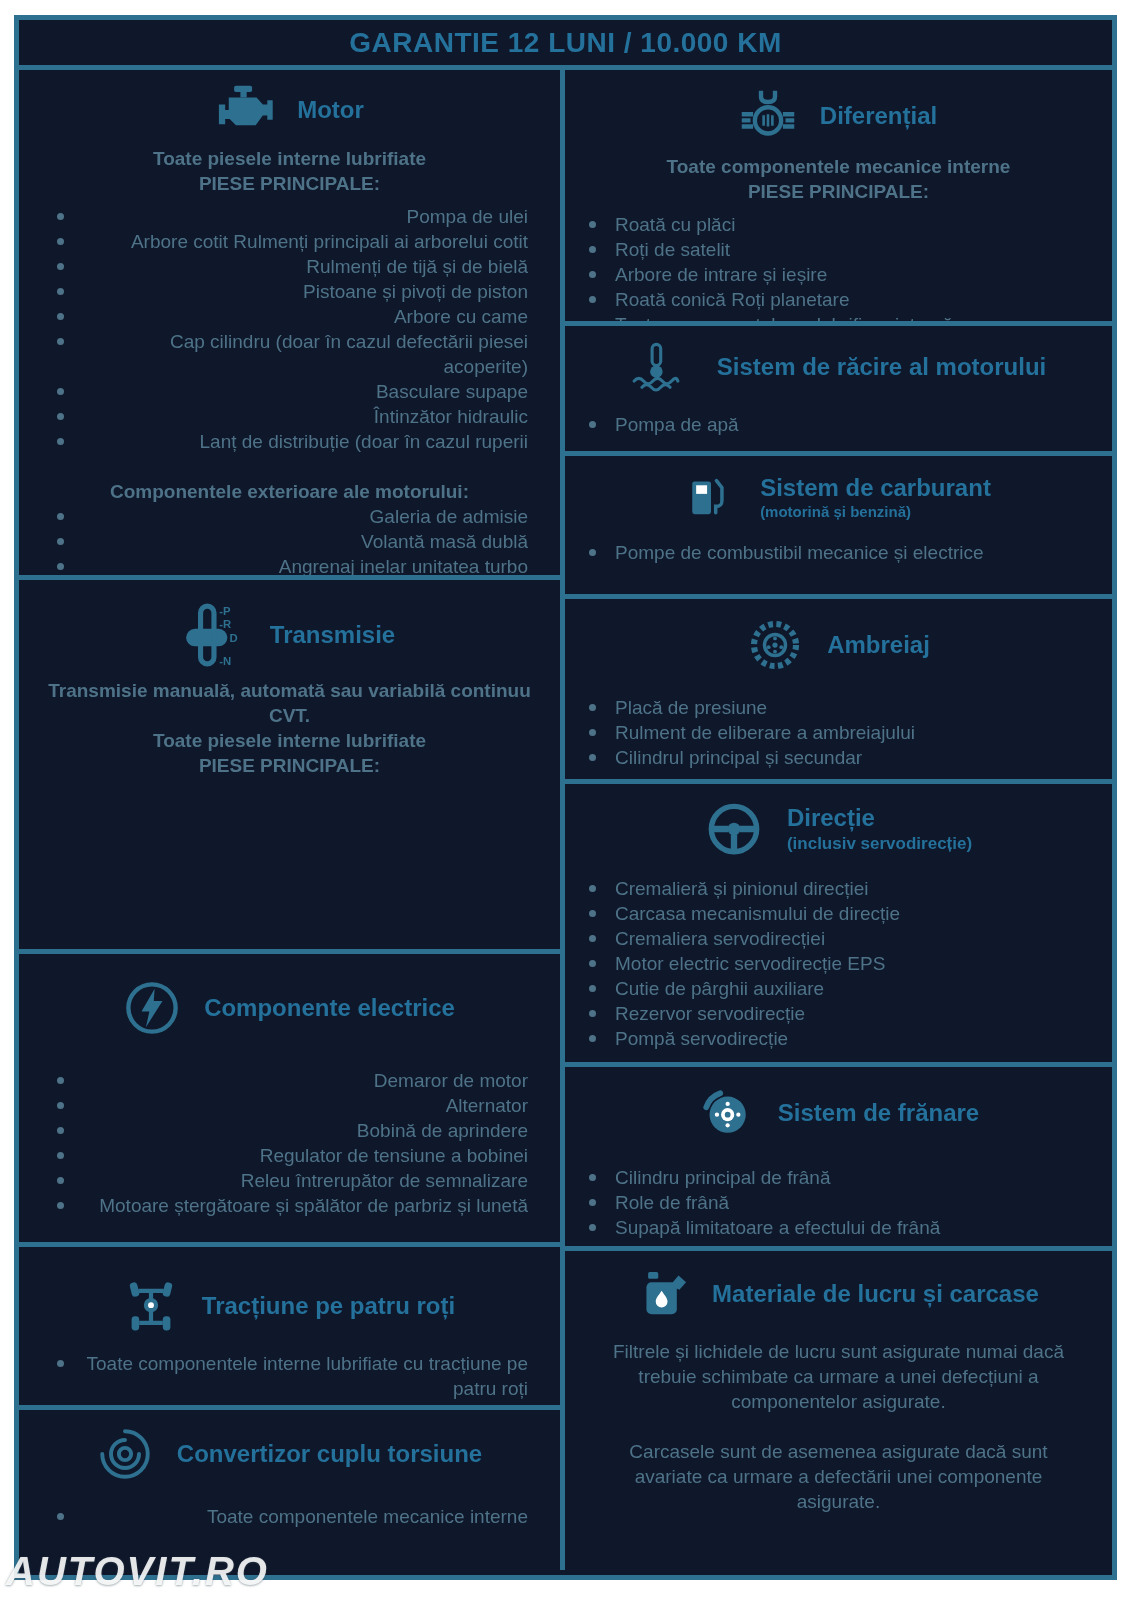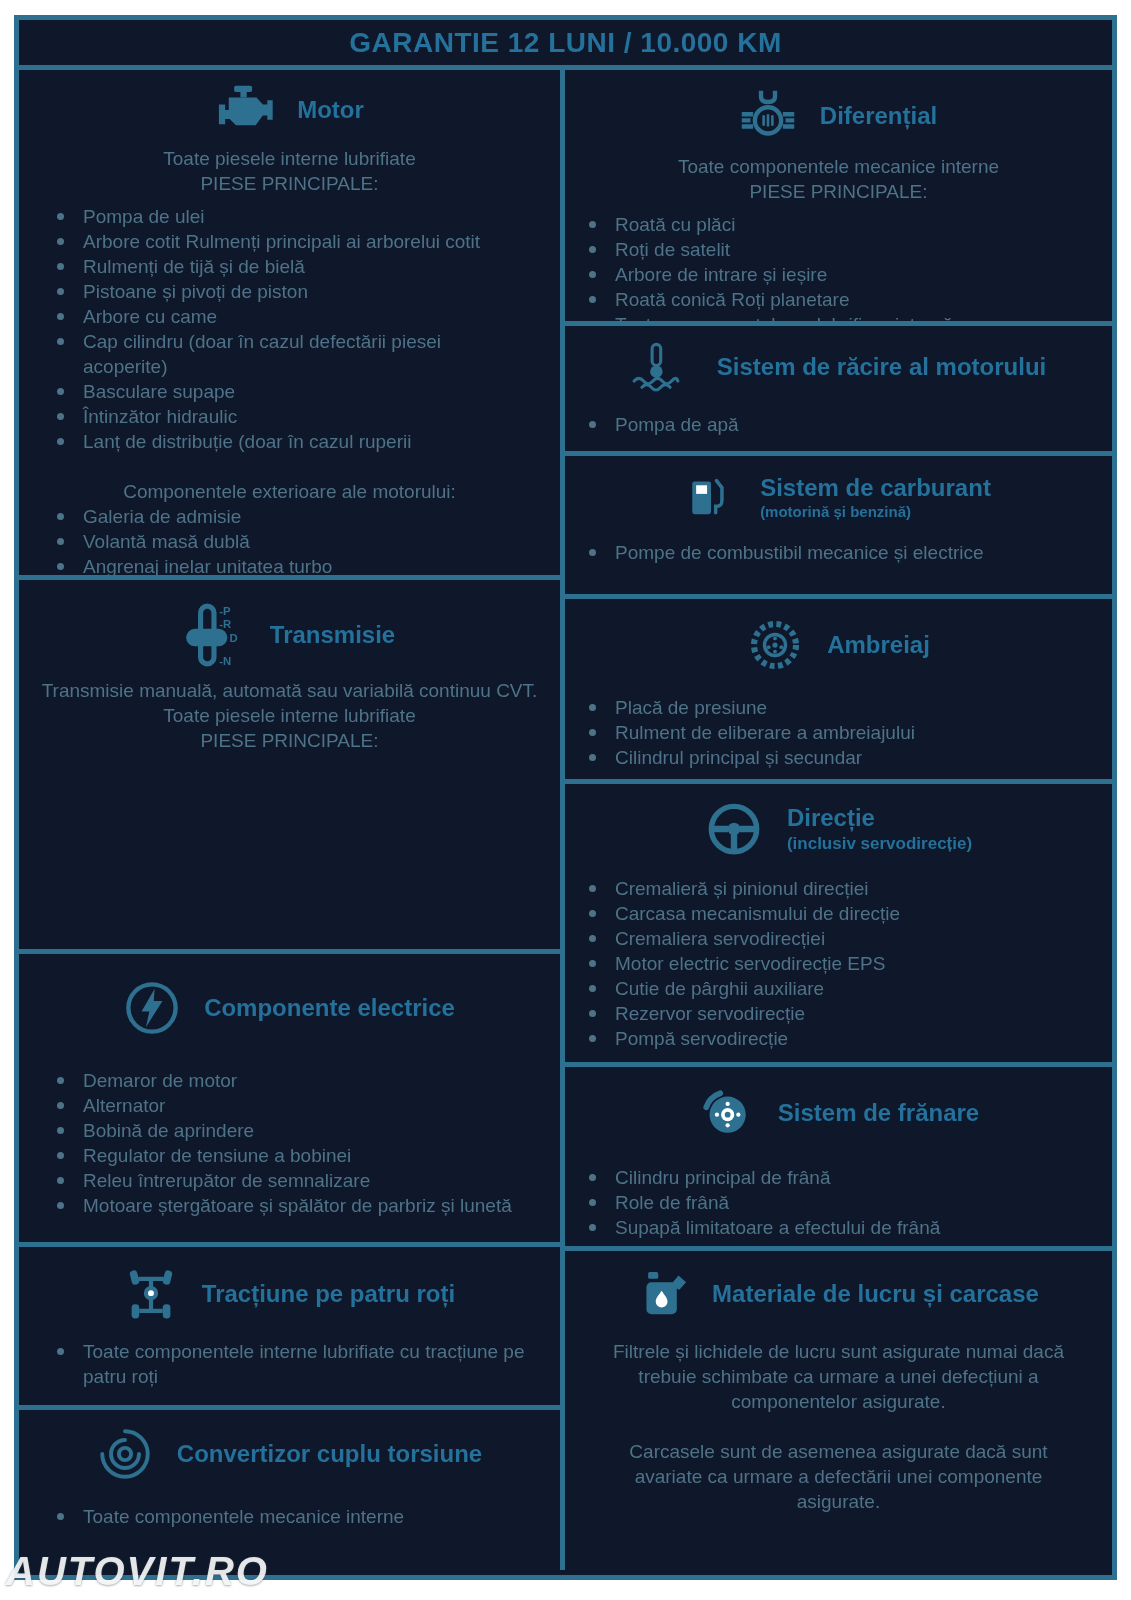--- a/index.html
+++ b/index.html
@@ -42,24 +42,24 @@
   .sec-head{
     display:flex;align-items:center;justify-content:center;gap:24px;
     padding-top:14px;
     text-align:right;
   }
   .icon{color:var(--accent);flex:0 0 auto;display:inline-flex;}
   .icon svg{display:block;}
   .titles{display:flex;flex-direction:column;align-items:flex-start;}
   .titles h2{font-size:24px;font-weight:700;color:var(--title);line-height:1.15;}
   .subtitle{font-size:15px;font-weight:700;color:var(--title);margin-top:2px;}
-  .center-text{margin-top:10px;text-align:center;font-size:19px;}
+  .center-text{margin-top:10px;text-align:center;font-size:19px;font-weight:bold;}
   .center-text div{line-height:25px;}
   ul.items{list-style:none;margin-top:8px;font-size:19px;}
-  .col-left ul.items{padding-left:64px;padding-right:32px;}
+  .col-left ul.items{padding-left:64px;padding-right:32px;text-align:right;}
   .col-right ul.items{padding-left:50px;padding-right:16px;}
   ul.items li{position:relative;line-height:25px;}
   ul.items li::before{
     content:"";position:absolute;left:-26px;top:9px;
     width:7px;height:7px;border-radius:50%;background:var(--body);
   }
   .paras{margin-top:18px;font-size:19px;text-align:center;padding:0 28px;}
   .paras div{line-height:25px;margin-bottom:25px;}
   .watermark{
     position:absolute;left:6px;bottom:6px;
@@ -161,21 +161,21 @@
             <li>Demaror de motor</li>
             <li>Alternator</li>
             <li>Bobină de aprindere</li>
             <li>Regulator de tensiune a bobinei</li>
             <li>Releu întrerupător de semnalizare</li>
             <li>Motoare ștergătoare și spălător de parbriz și lunetă</li>
           </ul>
       </section>
 
       <section style="height:163px">
-        <div class="sec-head" style="padding-top:18px">
+        <div class="sec-head" style="padding-top:30px">
           <span class="icon">
             <svg width="54" height="58" viewBox="0 0 64 64">
               <g fill="currentColor">
                 <rect x="8" y="4" width="9" height="17" rx="4" transform="rotate(-14 12.5 12.5)"></rect>
                 <rect x="47" y="4" width="9" height="17" rx="4" transform="rotate(14 51.5 12.5)"></rect>
                 <rect x="9" y="44" width="9" height="17" rx="4"></rect>
                 <rect x="46" y="44" width="9" height="17" rx="4"></rect>
               </g>
               <g stroke="currentColor" stroke-width="5" fill="none">
                 <path d="M17 14h30M18 52h28M32 14v38"></path>

